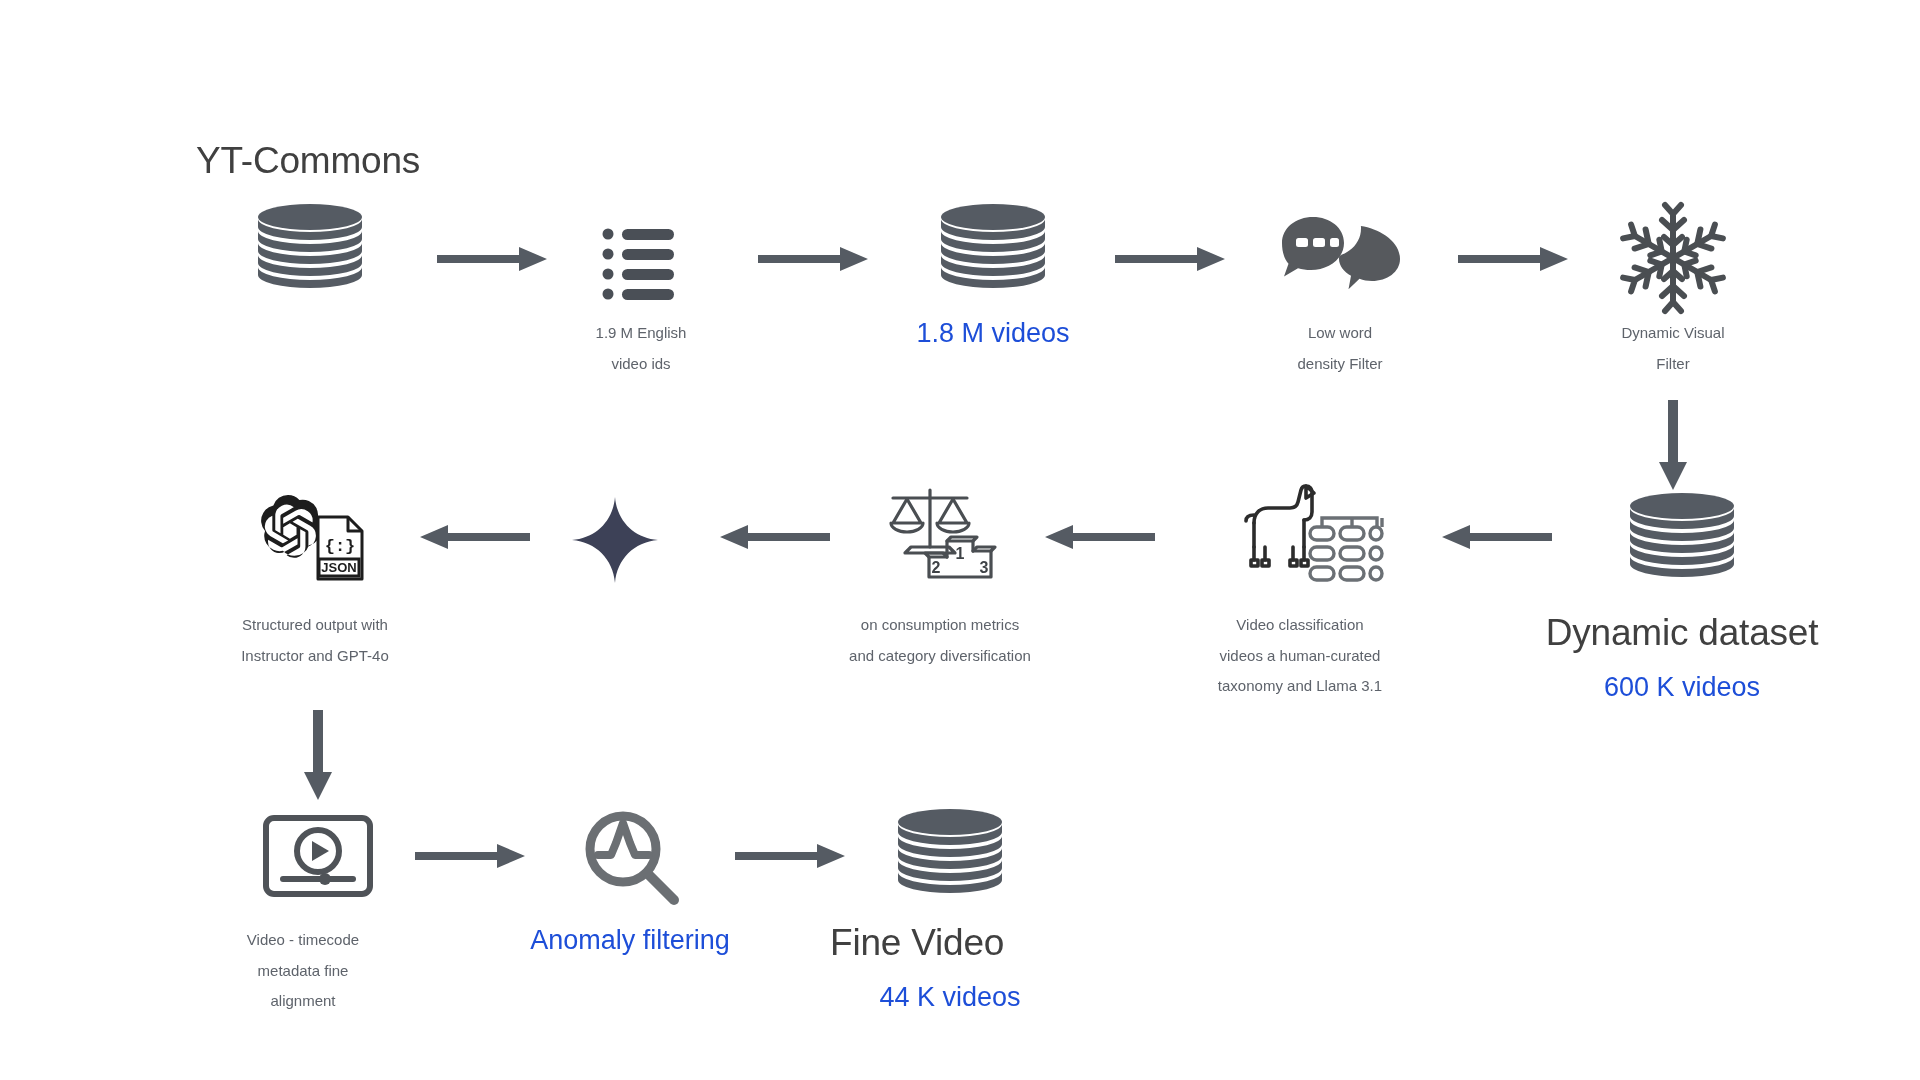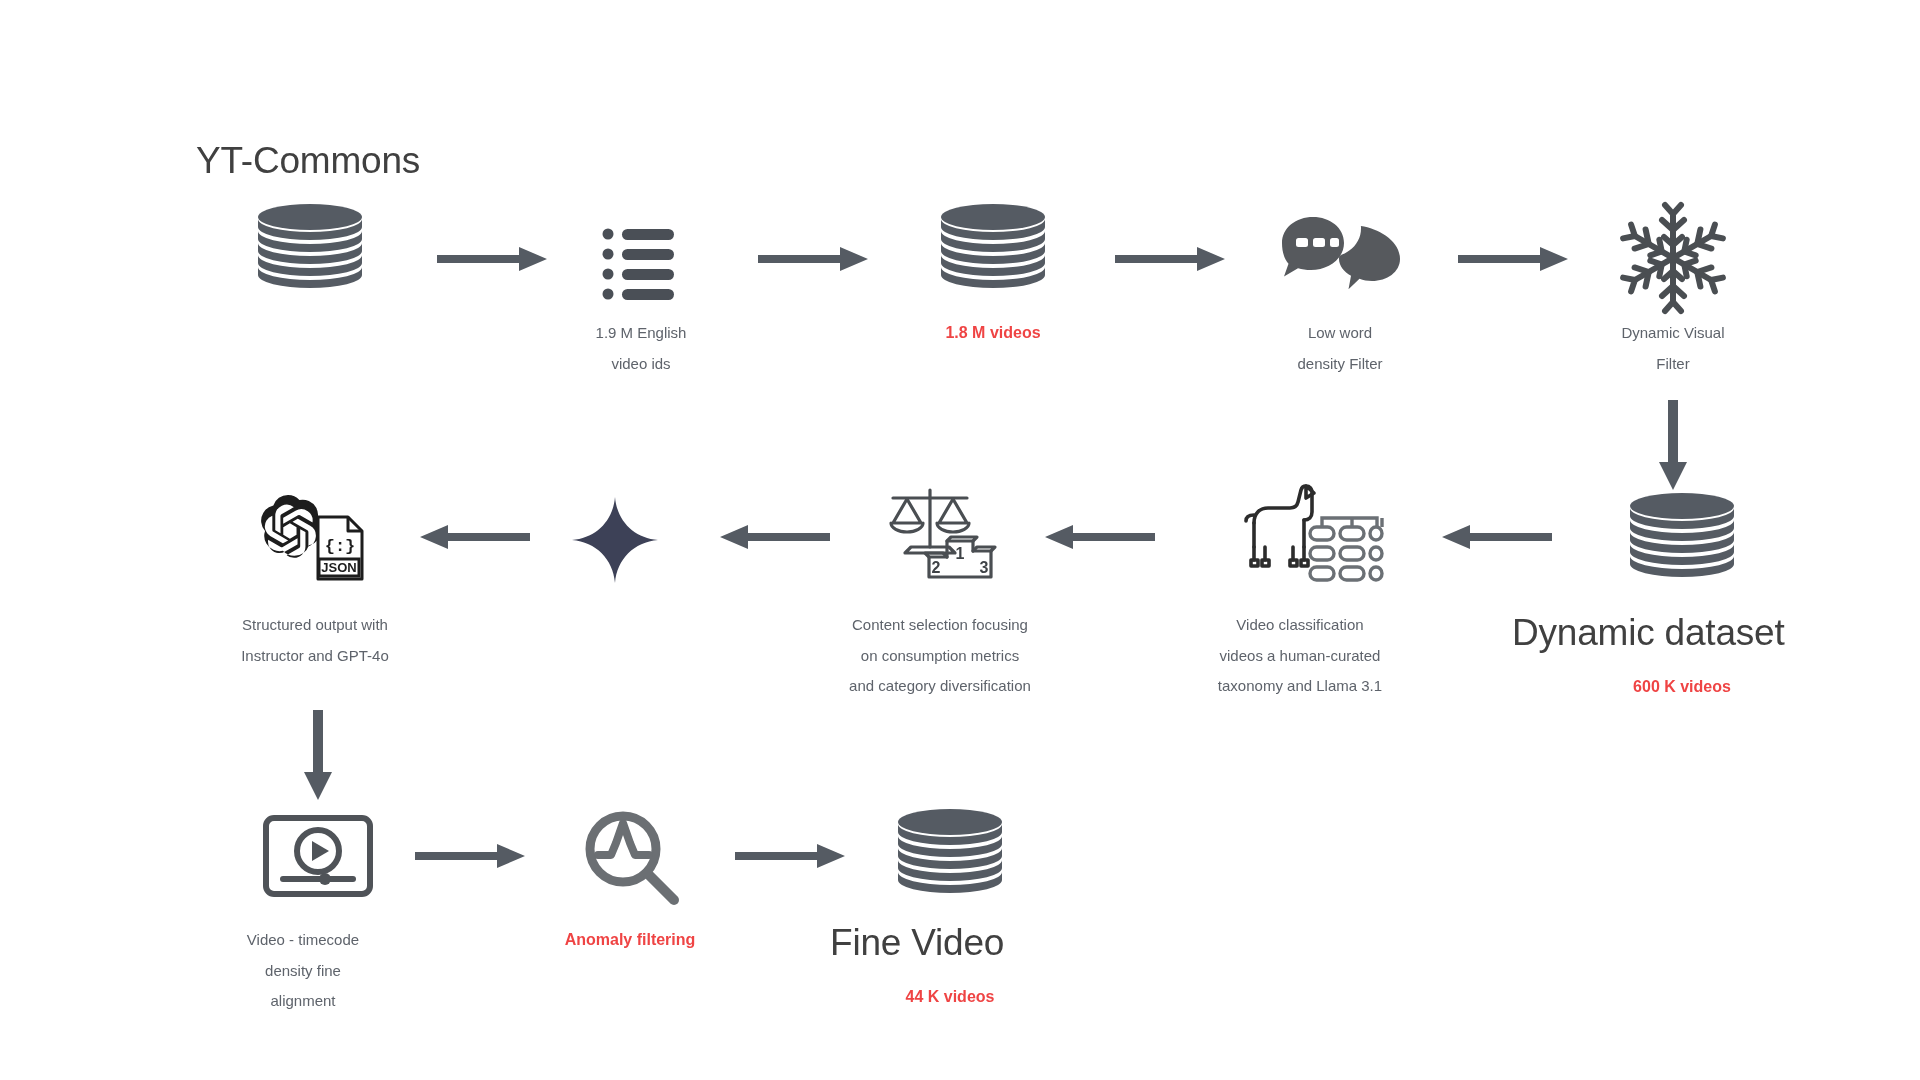--- a/index.html
+++ b/index.html
@@ -33,25 +33,25 @@
   }
   .heading {
     position: absolute;
     font-size: 37px;
     color: #404040;
     letter-spacing: -0.2px;
     white-space: nowrap;
     font-weight: 400;
   }
   .caption {
-    font-size: 16px;
+    font-size: 27px;
     line-height: 30px;
-    color: #ef4444;
+    color: #1d4ed8;
     white-space: nowrap;
-    font-weight: 700;
+    font-weight: 400;
   }
   .caption-lines {
     font-size: 15px;
     line-height: 30.5px;
     color: #5e636b;
     font-weight: 400;
   }
   .arrow {
     position: absolute;
   }
@@ -214,21 +214,21 @@
           <ellipse cx="55" cy="14" rx="52" ry="13"></ellipse>
           <path d="M3 16 v8 a52 13 0 0 0 104 0 v-8 a52 13 0 0 1 -104 0 z"></path>
           <path d="M3 28 v8 a52 13 0 0 0 104 0 v-8 a52 13 0 0 1 -104 0 z"></path>
           <path d="M3 40 v8 a52 13 0 0 0 104 0 v-8 a52 13 0 0 1 -104 0 z"></path>
           <path d="M3 52 v8 a52 13 0 0 0 104 0 v-8 a52 13 0 0 1 -104 0 z"></path>
           <path d="M3 64 v8 a52 13 0 0 0 104 0 v-8 a52 13 0 0 1 -104 0 z"></path>
         </g>
       </svg>
     </div>
   </div>
-  <div class="heading" style="left:1512px; top:612px; width:340px; ">Dynamic dataset</div>
+  <div class="heading" style="left:1512px; top:612px; width:340px; text-align:center;">Dynamic dataset</div>
   <div class="node caption" style="left:1562px; top:672px; width:240px;">600 K videos</div>
 
   <div class="arrow" style="left:1437px; top:523px;">
     <svg width="115" height="28" viewBox="0 0 115 28">
       <path d="M115 10 h-82 v-8 l-28 12 28 12 v-8 h82 z" fill="#555b63"></path>
     </svg>
   </div>
 
   <div class="node" style="left:1232px; top:485px; width:150px; height:100px;">
     <div class="icon-wrap">
@@ -294,21 +294,20 @@
         </g>
         <g fill="#3f4347" font-family="'Liberation Sans', sans-serif" font-size="16" font-weight="bold" text-anchor="middle">
           <text x="75" y="74">1</text>
           <text x="51" y="88">2</text>
           <text x="99" y="88">3</text>
         </g>
       </svg>
     </div>
   </div>
   <div class="node caption-lines" style="left:770px; top:610px; width:340px;">
-    <div>Content selection focusing</div>
     <div>on consumption metrics</div>
     <div>and category diversification</div>
   </div>
 
   <div class="arrow" style="left:715px; top:523px;">
     <svg width="115" height="28" viewBox="0 0 115 28">
       <path d="M115 10 h-82 v-8 l-28 12 28 12 v-8 h82 z" fill="#555b63"></path>
     </svg>
   </div>
 
@@ -361,21 +360,21 @@
         <rect x="3" y="3" width="104" height="76" rx="8" fill="none" stroke="#4f5358" stroke-width="6"></rect>
         <circle cx="55" cy="36" r="21" fill="none" stroke="#4f5358" stroke-width="6"></circle>
         <path d="M49 26 l17 10 -17 10 z" fill="#4f5358"></path>
         <line x1="20" y1="64" x2="90" y2="64" stroke="#4f5358" stroke-width="6" stroke-linecap="round"></line>
         <circle cx="62" cy="64" r="6" fill="#4f5358"></circle>
       </svg>
     </div>
   </div>
   <div class="node caption-lines" style="left:183px; top:925px; width:240px;">
     <div>Video - timecode</div>
-    <div>density fine</div>
+    <div>metadata fine</div>
     <div>alignment</div>
   </div>
 
   <div class="arrow" style="left:415px; top:842px;">
     <svg width="110" height="28" viewBox="0 0 110 28">
       <path d="M0 10 h82 v-8 l28 12 -28 12 v-8 h-82 z" fill="#555b63"></path>
     </svg>
   </div>
 
   <div class="node" style="left:577px; top:808px; width:110px; height:100px;">

